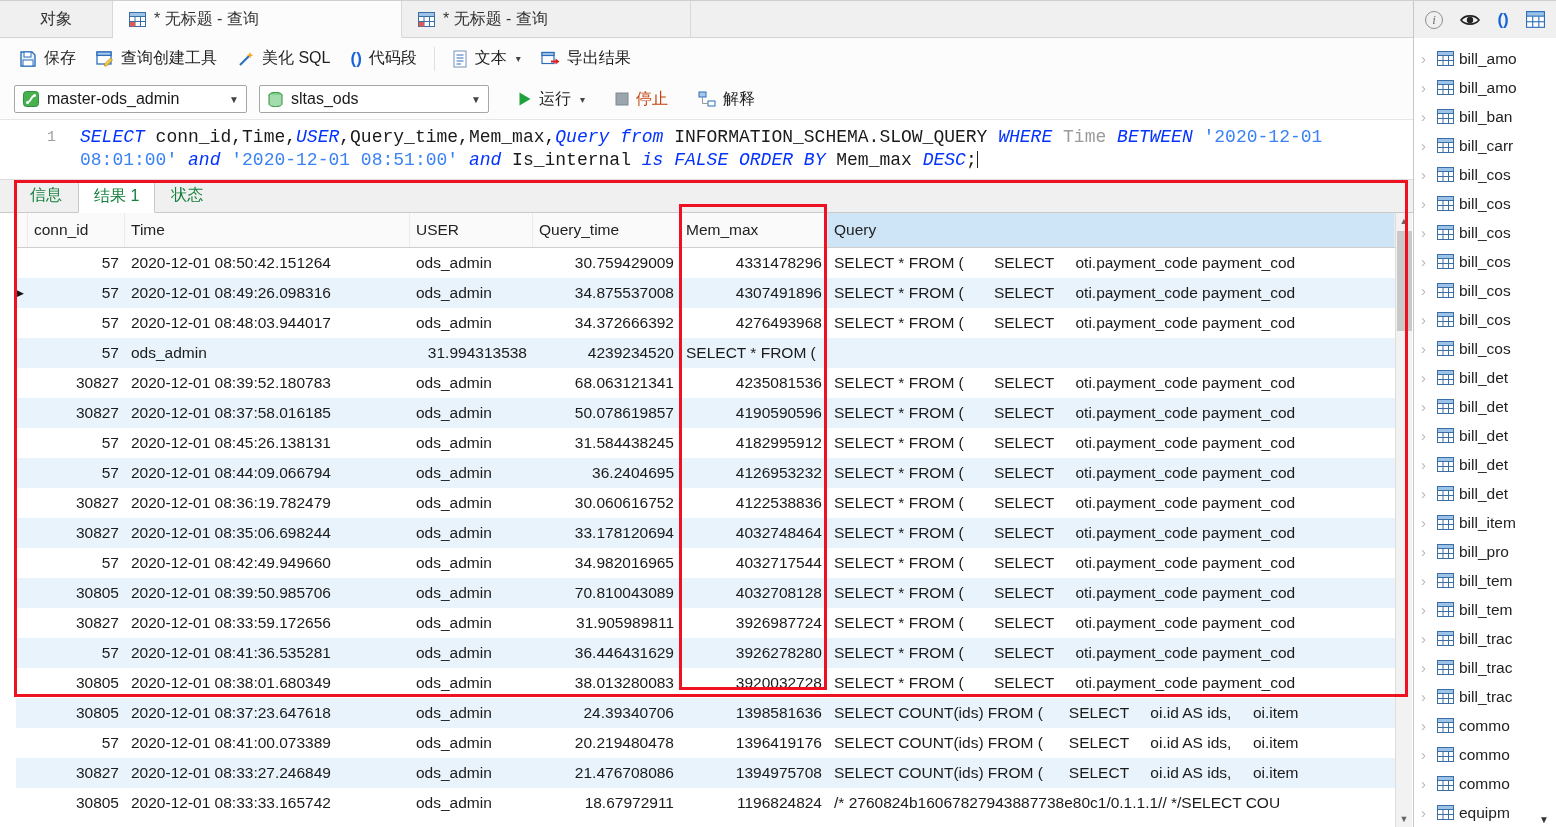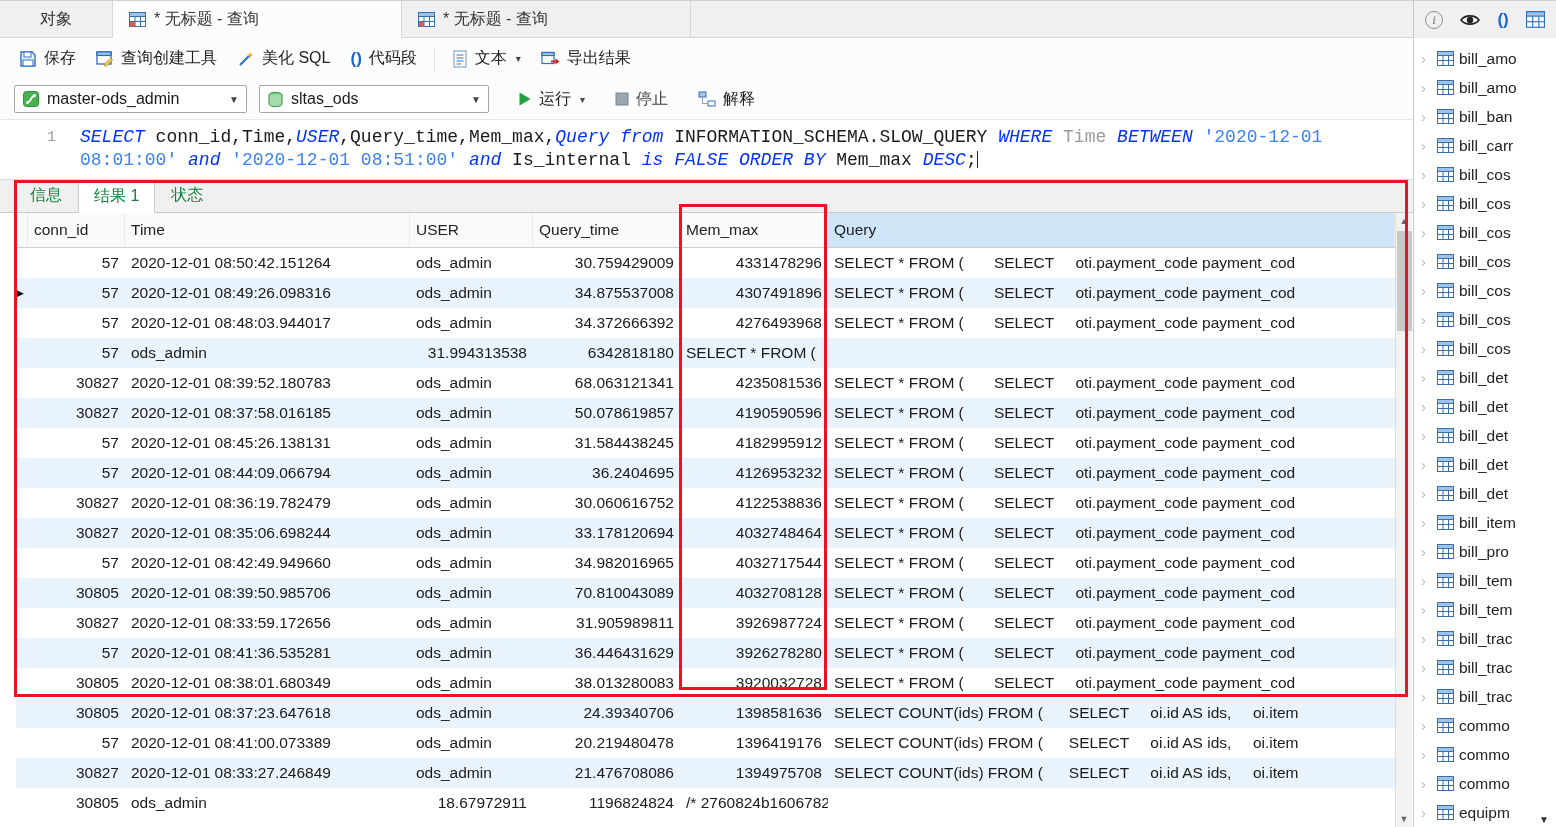--- a/index.html
+++ b/index.html
@@ -25,21 +25,21 @@
   .mini-caret { font-size:10px; color:#444; margin-left:2px; }
   .sep { width:1px; height:24px; background:#e0e0e0; margin:0 6px; }
 
   
   .toolbar2 { height:41px; background:#fcfcfc; border-bottom:1px solid #e6e6e6; display:flex; align-items:center; padding-left:14px; gap:12px; }
   .combo { height:28px; background:#fff; border:1px solid #a6a6a6; border-radius:2px; display:flex; align-items:center; gap:7px; padding:0 7px; font-size:16px; color:#1a1a1a; }
   .combo.conn { width:233px; }
   .combo.db { width:230px; margin-left:0; }
   .combo .caret { margin-left:auto; font-size:10px; color:#444; }
   .runbtn { margin-left:8px; }
-  .stoplbl { color:#404040; }
+  .stoplbl { color:#c2410c; }
 
   
   .editor { height:60px; background:#fff; border-bottom:1px solid #dcdcdc; padding-top:6px;
     font-family:"Liberation Mono","DejaVu Sans Mono",monospace; font-size:18px; }
   .code-line { display:flex; height:23px; line-height:23px; white-space:pre; }
   .gutter { width:80px; padding-right:24px; text-align:right; color:#9aa0a6; font-size:15px; flex:none; }
   .code { color:#1a1a1a; }
   .tok-kw { color:#0433ff;font-style:italic; }
   .tok-str { color:#3b82f6; }
   .tok-pl { color:#1a1a1a; }
@@ -286,21 +286,21 @@
             <div class="gc ">ods_admin</div>
             <div class="gc num">34.372666392</div>
             <div class="gc num">4276493968</div>
             <div class="gc ">SELECT * FROM (       SELECT     oti.payment_code payment_cod</div>
           </div>
           <div class="grow body alt">
             <div class="gc gut"></div>
             <div class="gc num">57</div>
             <div class="gc ">ods_admin</div>
             <div class="gc num">31.994313538</div>
-            <div class="gc num">6342818180</div>
+            <div class="gc num">4239234520</div>
             <div class="gc ">SELECT * FROM (       SELECT     oti.payment_code payment_cod</div>
           </div>
           <div class="grow body">
             <div class="gc gut"></div>
             <div class="gc num">30827</div>
             <div class="gc ">2020-12-01 08:39:52.180783</div>
             <div class="gc ">ods_admin</div>
             <div class="gc num">68.063121341</div>
             <div class="gc num">4235081536</div>
             <div class="gc ">SELECT * FROM (       SELECT     oti.payment_code payment_cod</div>
@@ -418,20 +418,21 @@
             <div class="gc num">30827</div>
             <div class="gc ">2020-12-01 08:33:27.246849</div>
             <div class="gc ">ods_admin</div>
             <div class="gc num">21.476708086</div>
             <div class="gc num">1394975708</div>
             <div class="gc ">SELECT COUNT(ids) FROM (      SELECT     oi.id AS ids,     oi.item</div>
           </div>
           <div class="grow body">
             <div class="gc gut"></div>
             <div class="gc num">30805</div>
+            <div class="gc ">2020-12-01 08:33:33.165742</div>
             <div class="gc ">ods_admin</div>
             <div class="gc num">18.67972911</div>
             <div class="gc num">1196824824</div>
             <div class="gc ">/* 2760824b16067827943887738e80c1/0.1.1.1// */SELECT COU</div>
           </div>
         </div>
       <div class="vscroll">
         <div class="sarrow up">▲</div>
         <div class="sthumb"></div>
         <div class="sarrow down">▼</div>

